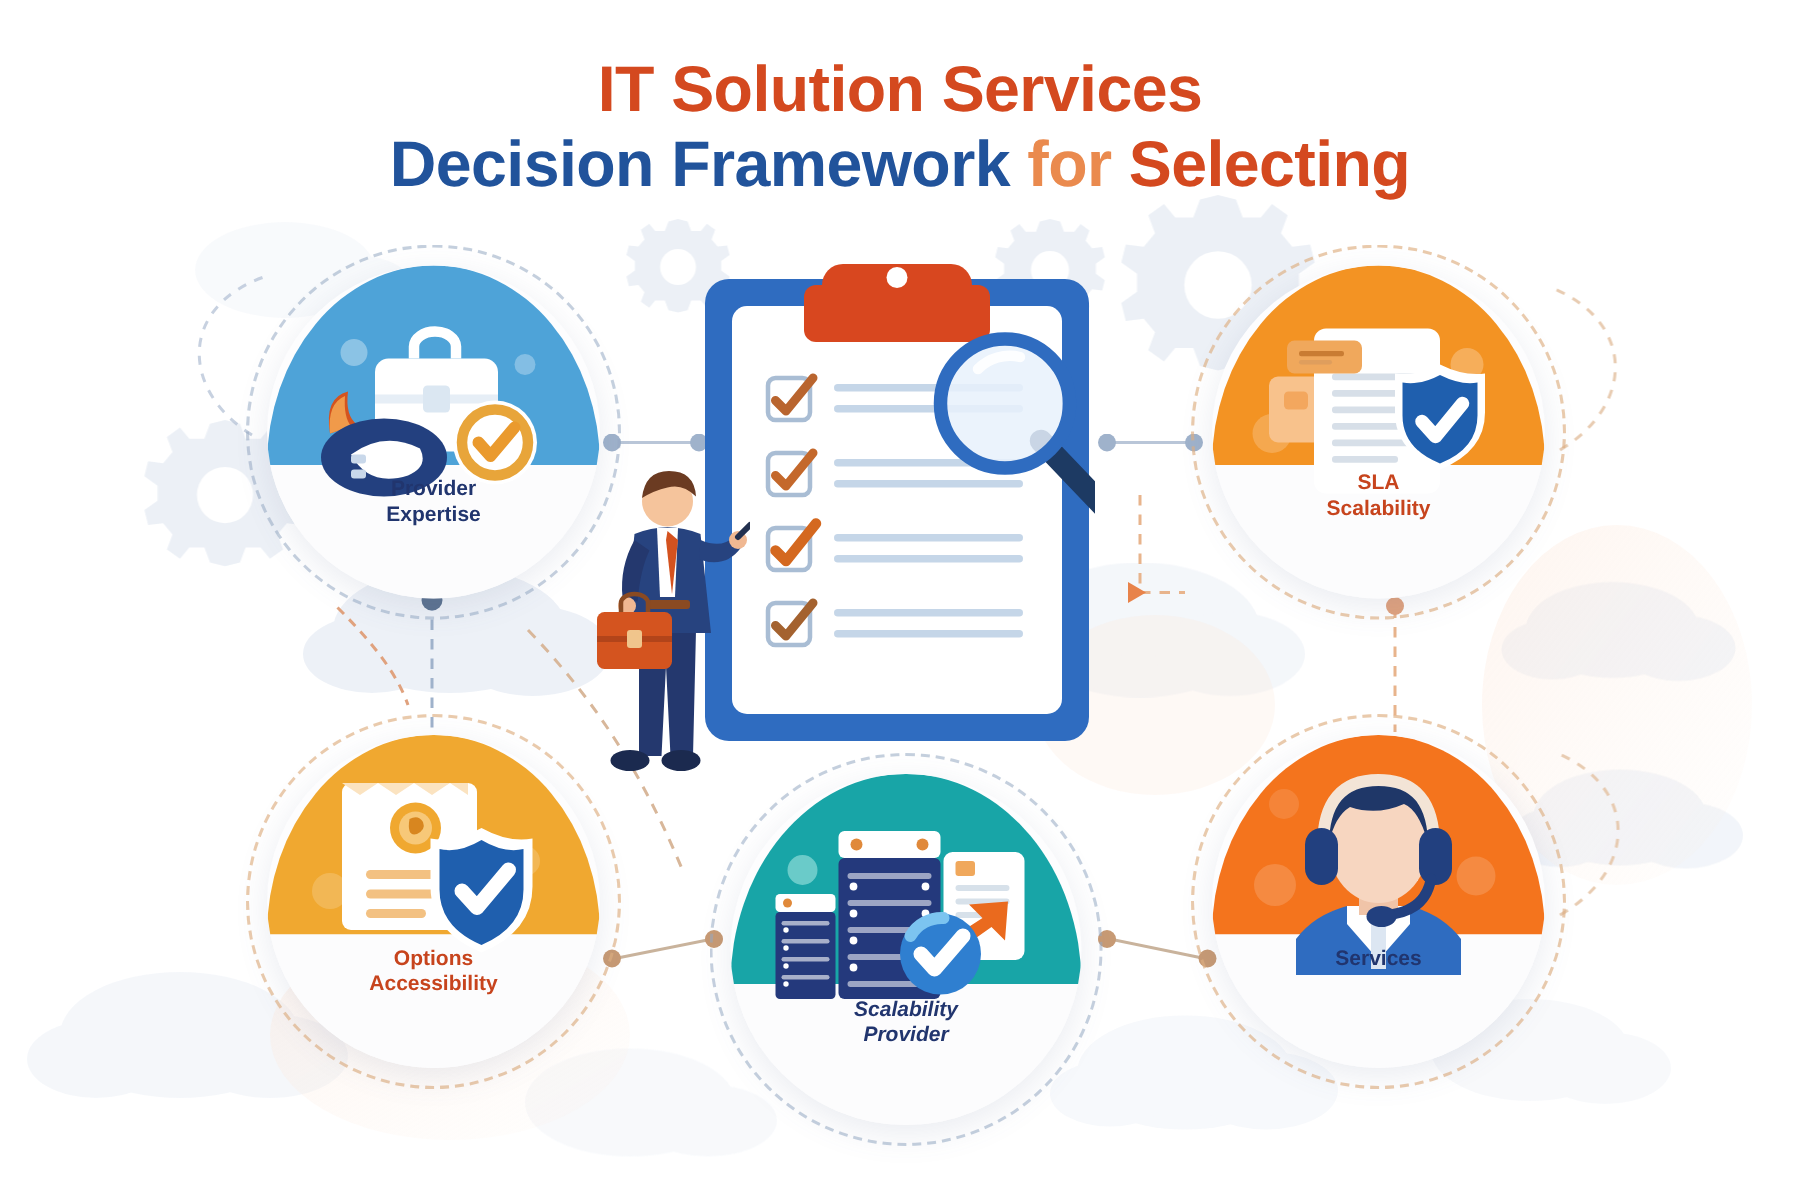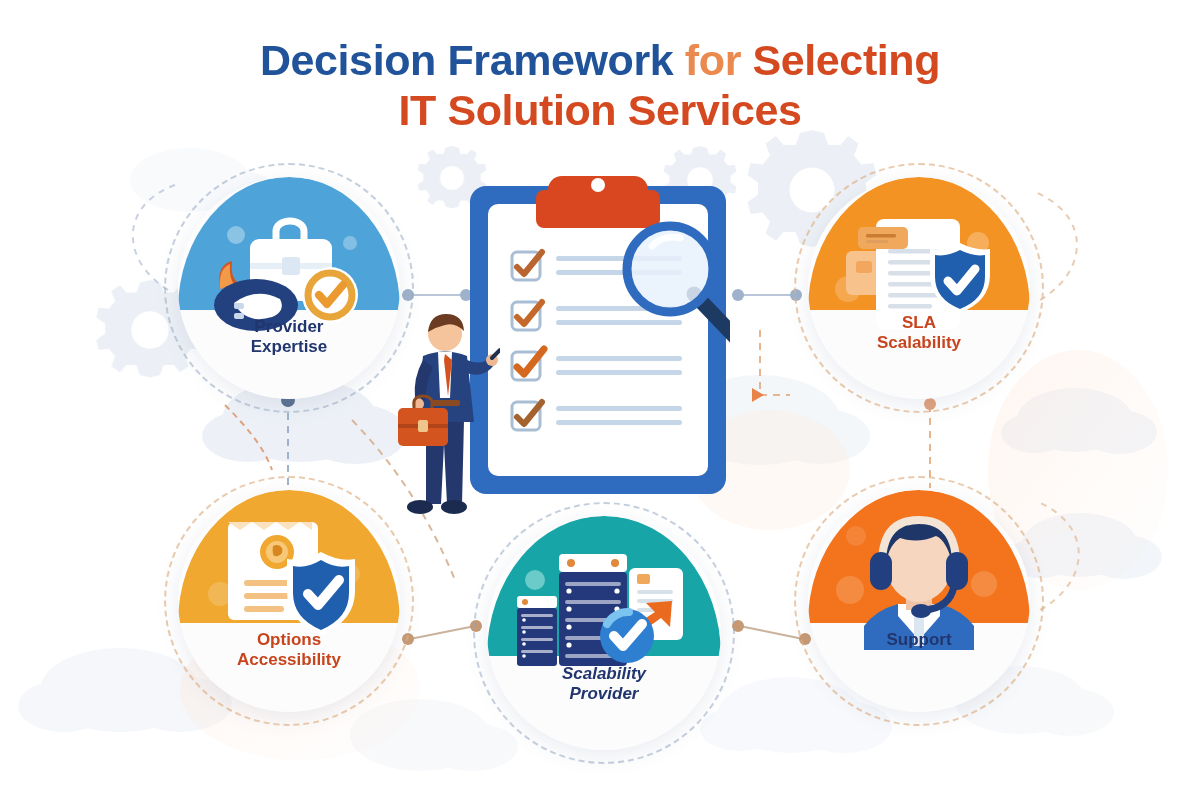--- a/index.html
+++ b/index.html
@@ -40,21 +40,21 @@
     position:absolute; left:0; bottom:0; width:100%; height:40%;
     background:#fcfcfd;
   }
   .node-ring {
     position:absolute; border-radius:50%;
     border:2px dashed rgba(150,170,195,0.55);
   }
   .node-ring.warm { border-color:rgba(223,175,130,0.65); }
   .node-label {
     position:absolute; left:0; width:100%; text-align:center;
-    font-weight:bold; font-size:17px; line-height:1.18;
+    font-weight:bold; font-size:14px; line-height:1.18;
     z-index:6;
   }
   .lbl-navy   { color:#21356e; }
   .lbl-orange { color:#c7441d; }
 
   .art { position:absolute; left:0; top:0; width:100%; height:100%; }
 
   
   #clipboard-group { position:absolute; z-index:5; }
   #businessman { position:absolute; z-index:6; }
@@ -176,24 +176,24 @@
       <circle cx="738" cy="626" r="6" fill="#c79a74"></circle>
       <circle cx="805" cy="639" r="6" fill="#c79a74"></circle>
 
       <path d="M168,290 C120,260 120,205 175,185" stroke="#b9c6d8" stroke-width="2" stroke-dasharray="6 6" opacity="0.8"></path>
       <path d="M1040,300 C1090,270 1090,215 1035,192" stroke="#e4c3a4" stroke-width="2" stroke-dasharray="6 6" opacity="0.85"></path>
       <path d="M1040,610 C1092,580 1092,525 1038,502" stroke="#e4c3a4" stroke-width="2" stroke-dasharray="6 6" opacity="0.85"></path>
     </g>
   </svg>
 
   <div id="title-block">
+    <div class="title-line t-orange">IT Solution Services</div>
     <div class="title-line">
       <span class="t-blue">Decision Framework </span><span class="t-lorange">for </span><span class="t-orange">Selecting</span>
     </div>
-    <div class="title-line t-orange">IT Solution Services</div>
   </div>
 
   <div id="clipboard-group" style="left:466px; top:168px; width:264px; height:330px;">
     <svg viewBox="0 0 264 330" width="264" height="330">
       <rect x="4" y="18" width="256" height="308" rx="16" fill="#2f6cc0"></rect>
       <rect x="22" y="36" width="220" height="272" rx="10" fill="#ffffff"></rect>
       <path d="M96,8 h72 a14,14 0 0 1 14,14 v8 h-100 v-8 a14,14 0 0 1 14,-14 z" fill="#d8471f"></path>
       <rect x="70" y="22" width="124" height="38" rx="8" fill="#d8471f"></rect>
       <circle cx="132" cy="17" r="7" fill="#ffffff"></circle>
       <g>
@@ -445,18 +445,18 @@
 
         <path d="M74,74 q0,-44 37,-44 q37,0 37,44" fill="none" stroke="#f3e4d6" stroke-width="8" stroke-linecap="round"></path>
 
         <rect x="62" y="62" width="22" height="38" rx="11" fill="#22407f"></rect>
         <rect x="138" y="62" width="22" height="38" rx="11" fill="#22407f"></rect>
 
         <path d="M146,96 q-4,22 -30,24" fill="none" stroke="#22407f" stroke-width="7" stroke-linecap="round"></path>
         <ellipse cx="113" cy="121" rx="10" ry="7" fill="#22407f"></ellipse>
       </svg>
       <div class="node-label" style="top:140px;">
-        <div class="lbl-navy">Support</div>
+        <div class="lbl-navy">Services</div>
       </div>
     </div>
   </div>
 
 </div>
 
 </body></html>

